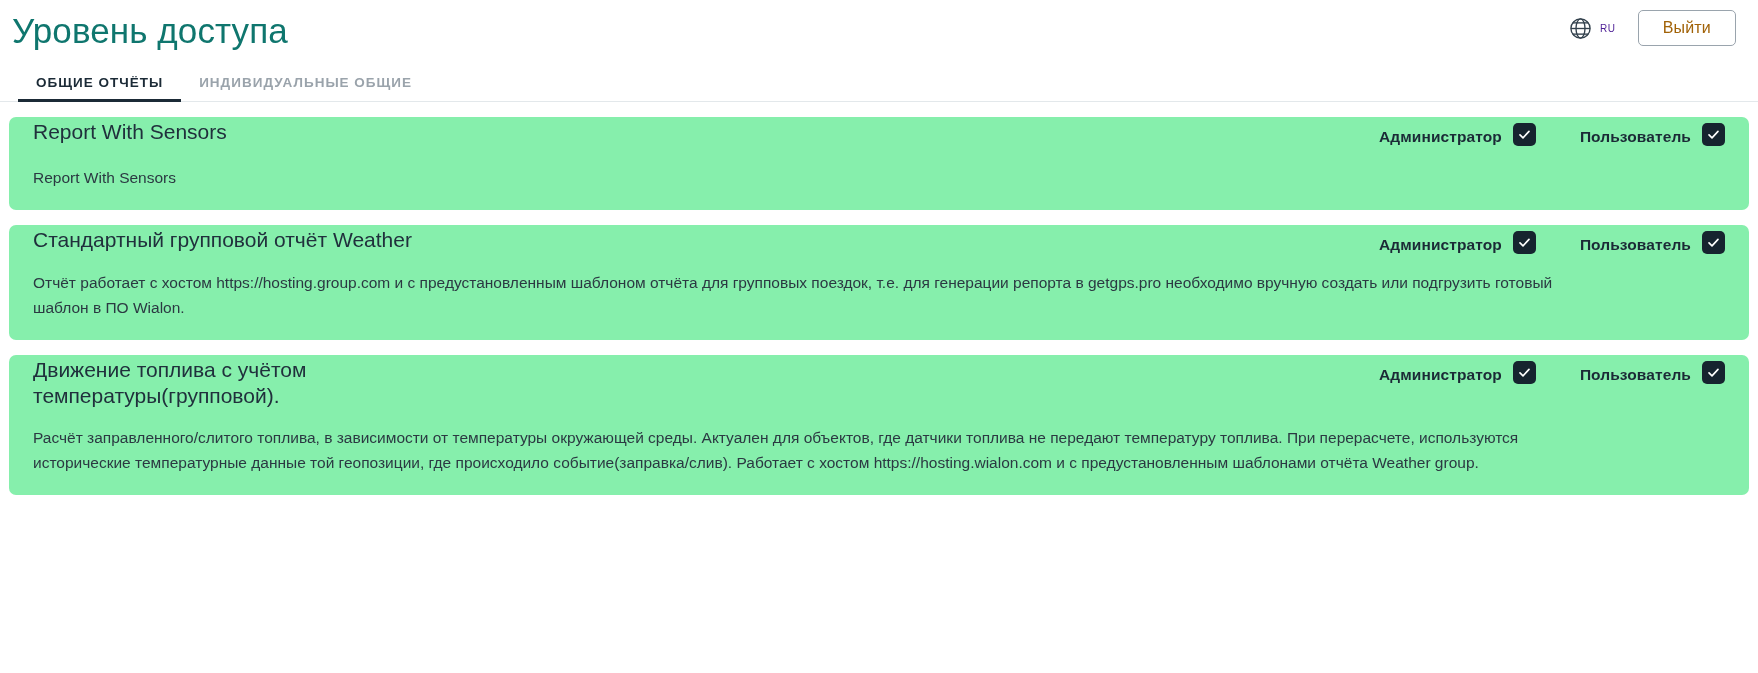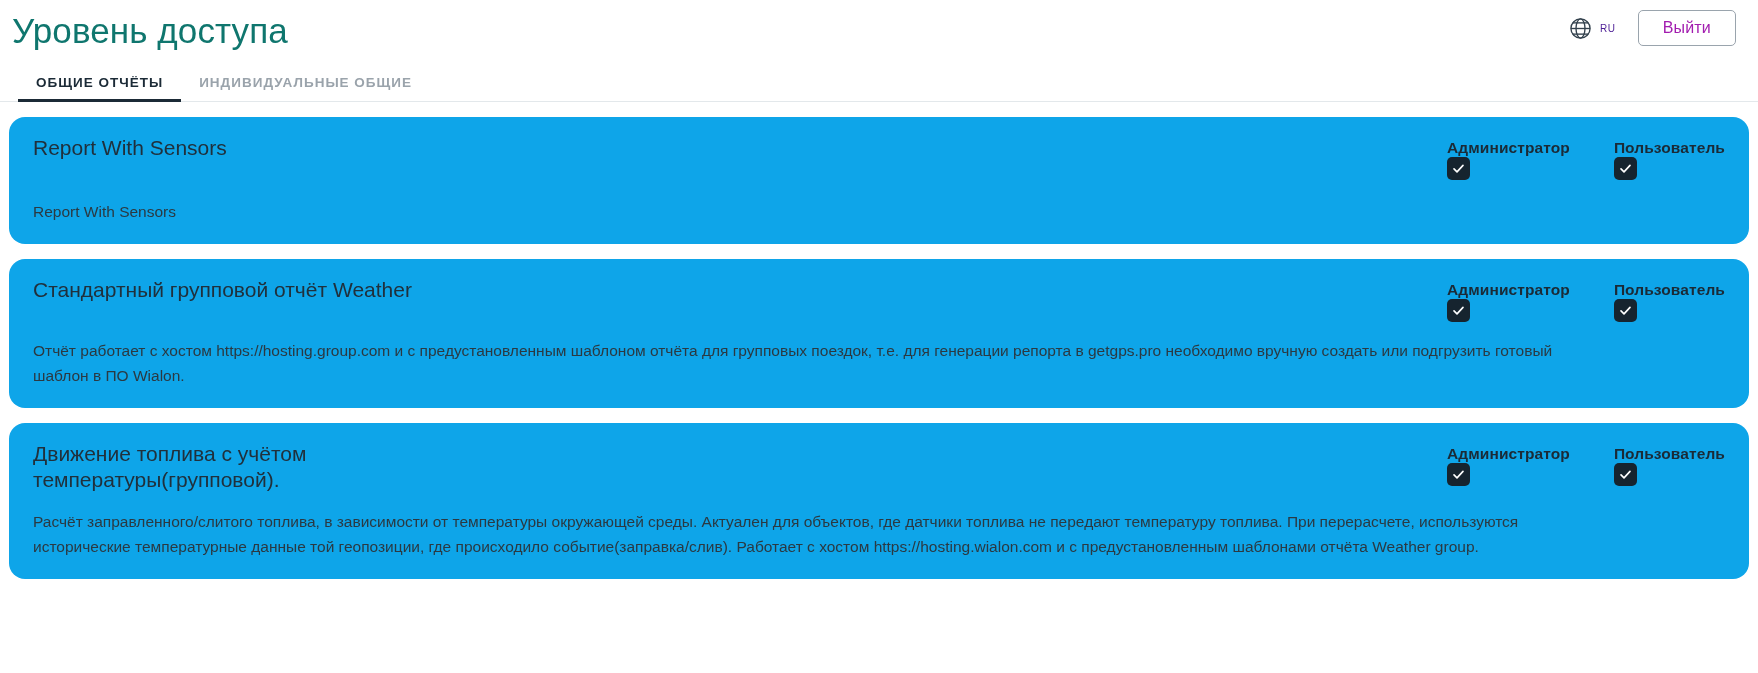--- a/index.html
+++ b/index.html
@@ -66,21 +66,21 @@
   .logout-button {
     border: 1px solid #9aa4ad;
     background: #ffffff;
     border-radius: 5px;
     padding: 0 24px;
     height: 36px;
     display: flex;
     align-items: center;
     justify-content: center;
     font-size: 16px;
-    color: #a21caf;
+    color: #a16207;
     cursor: pointer;
     font-family: "Liberation Sans", sans-serif;
     letter-spacing: 0.2px;
   }
 
   
   .tabs {
     display: flex;
     align-items: flex-end;
     height: 46px;
@@ -114,23 +114,23 @@
   }
 
   
   .cards {
     padding: 15px 9px 0 9px;
     display: flex;
     flex-direction: column;
     gap: 15px;
   }
   .card {
-    background: #0ea5e9;
-    border-radius: 16px;
-    padding: 18px 24px 20px 24px;
+    background: #86efac;
+    border-radius: 7px;
+    padding: 2px 24px 20px 24px;
     box-sizing: border-box;
   }
   .card-top {
     display: flex;
     align-items: flex-start;
     justify-content: space-between;
     gap: 24px;
   }
   .card-title {
     font-size: 21px;
@@ -142,22 +142,22 @@
   }
   .roles {
     display: flex;
     align-items: center;
     gap: 44px;
     padding-top: 4px;
     flex: none;
   }
   .role {
     display: flex;
-    align-items: flex-start;
-    flex-direction: column;
+    align-items: flex-end;
+    gap: 11px;
   }
   .role-label {
     font-size: 15.5px;
     font-weight: 700;
     color: #1b2a36;
     letter-spacing: 0.1px;
     white-space: nowrap;
   }
   .checkbox {
     width: 23px;

